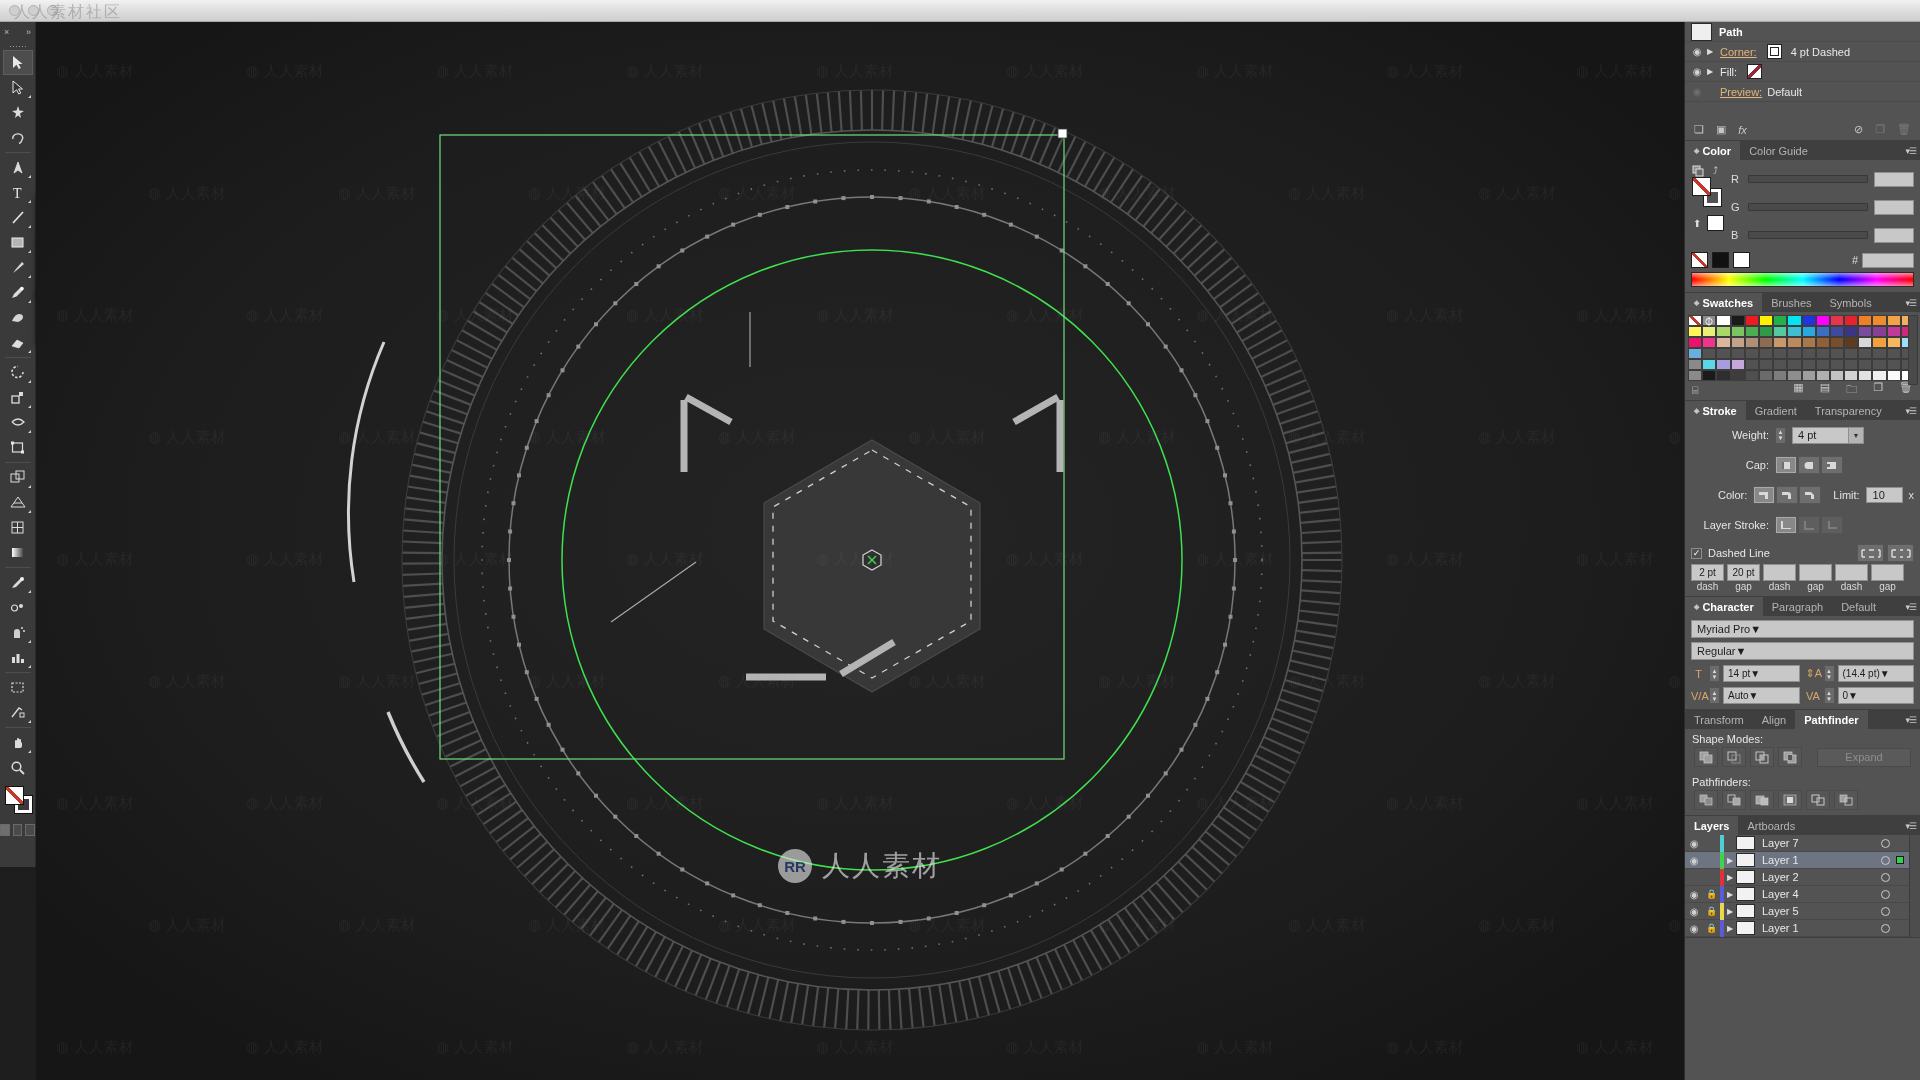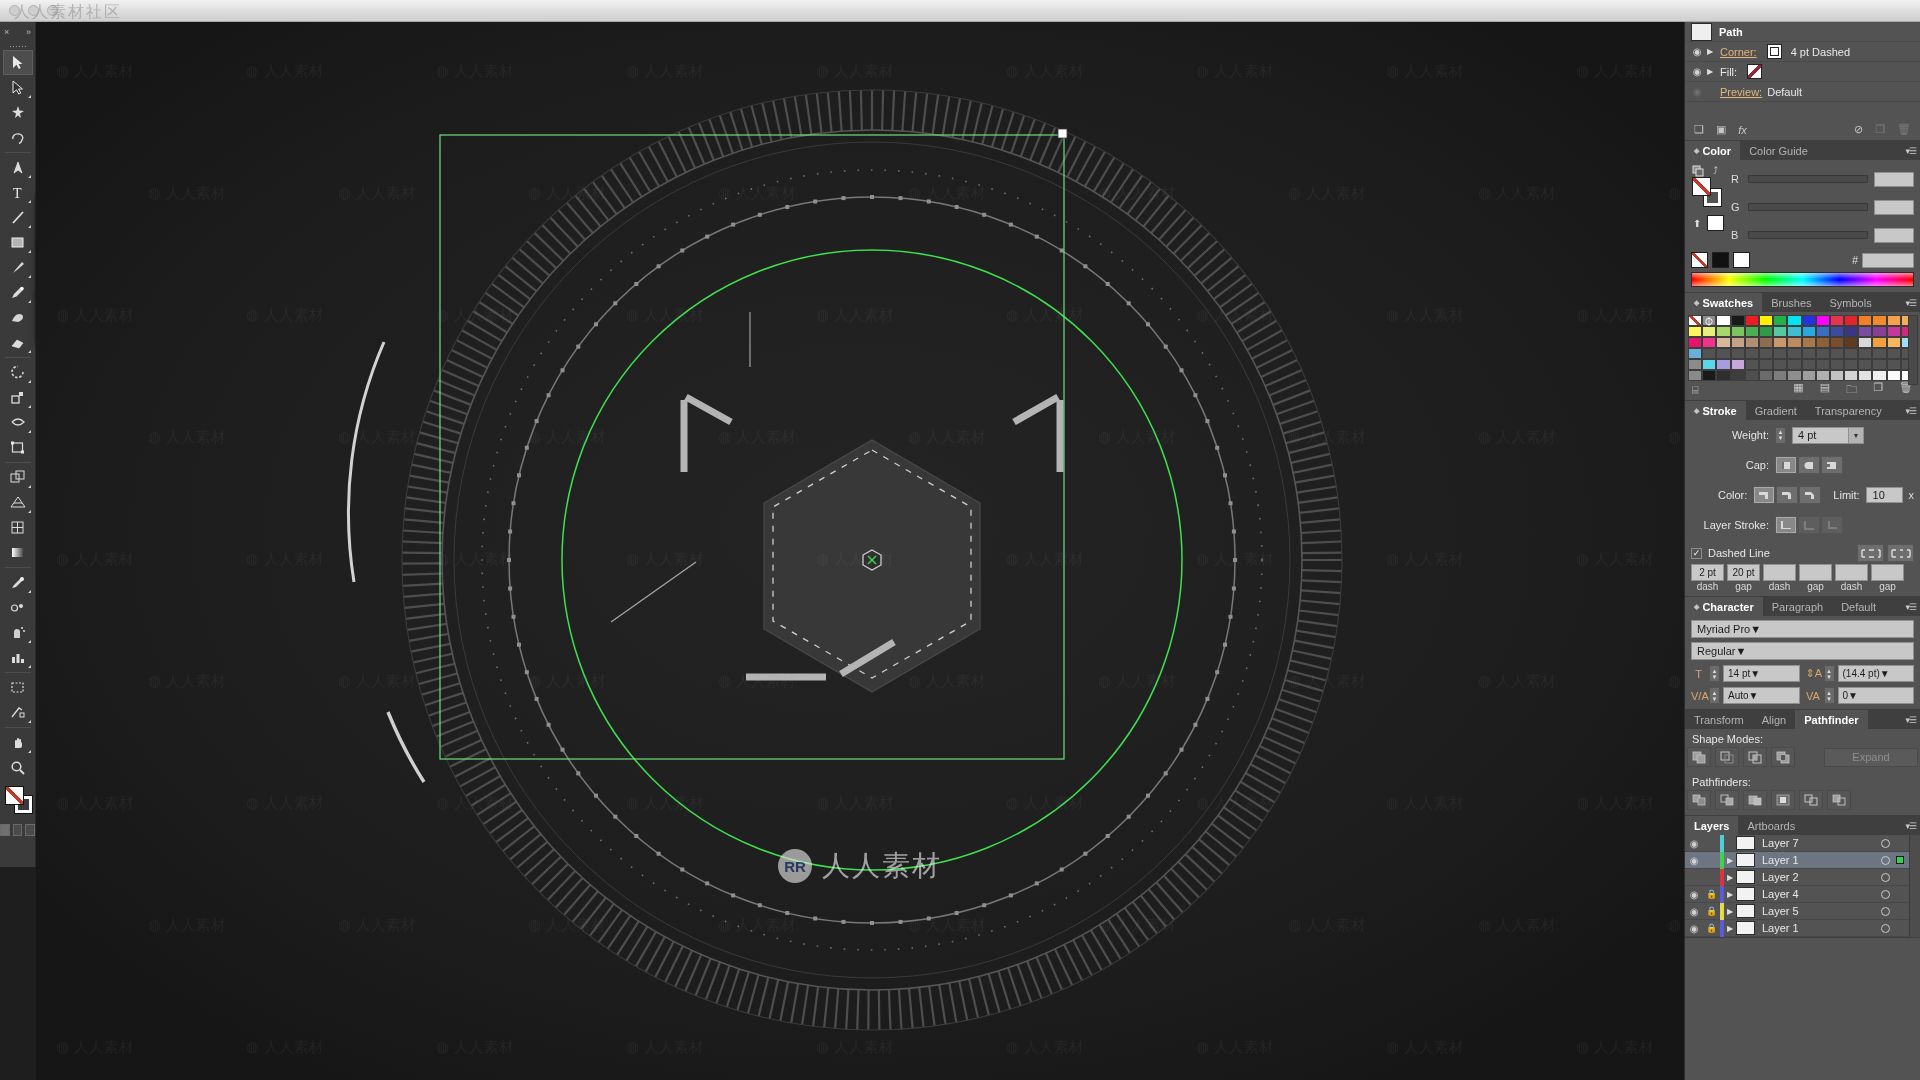--- a/index.html
+++ b/index.html
@@ -273,21 +273,21 @@
   .ch-grid { display: flex; padding: 5px 6px 5px; gap: 6px; }
   .ch-cell { display: flex; align-items: center; gap: 3px; flex: 1; }
   .ch-ico { width: 15px; color: #d9a86a; font-size: 11px; text-align: center; }
   .ch-box {
     flex: 1; height: 17px; background: #c8c8c8; border: 1px solid #8f8f8f;
     color: #1d1d1d; font-size: 10px; display: flex; align-items: center; padding-left: 4px; position: relative;
   }
 
   
   .pf-label { padding: 4px 7px 2px; color: #e8e8e8; font-size: 11px; }
-  .pf-row { display: flex; align-items: center; padding: 0 2px 5px; gap: 4px; }
+  .pf-row { display: flex; align-items: center; padding: 0 9px 5px; gap: 4px; }
   .pf-btn {
     width: 24px; height: 20px; background: #565656; border: 1px solid #4a4a4a;
     display: flex; align-items: center; justify-content: center;
   }
   .pf-expand {
     margin-left: auto; width: 94px; height: 19px; background: #5a5a5a; border: 1px solid #4a4a4a;
     color: #8e8e8e; font-size: 11px; display: flex; align-items: center; justify-content: center;
   }
 
   

